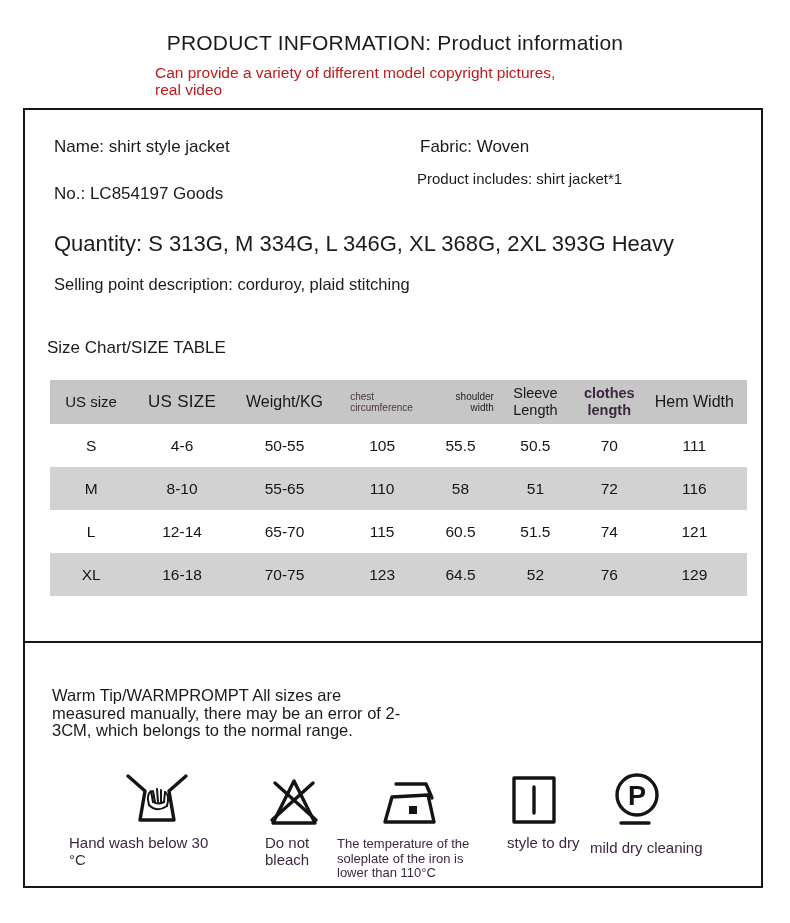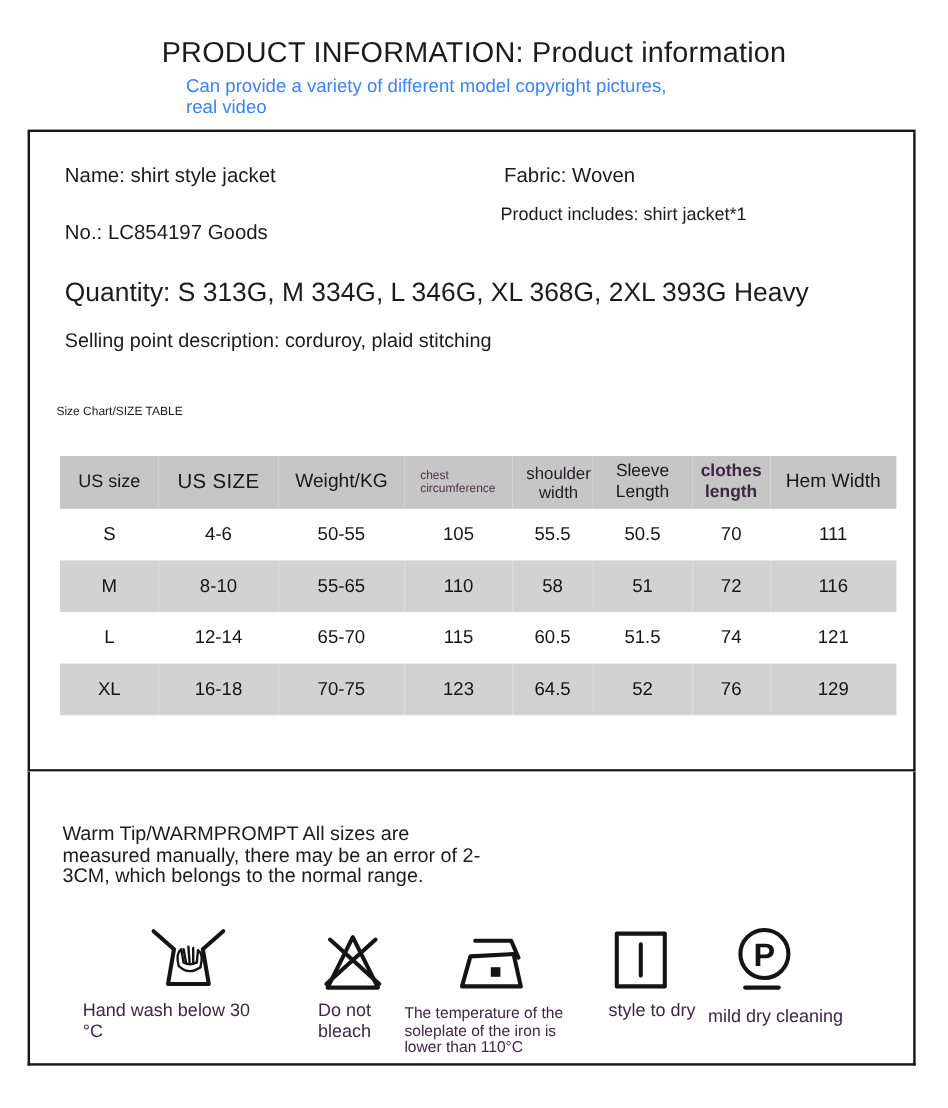--- a/index.html
+++ b/index.html
@@ -1,51 +1,51 @@
 <!DOCTYPE html>
 <html><head>
 <meta charset="utf-8">
 <style>
   * { margin:0; padding:0; box-sizing:border-box; }
   html,body { width:790px; height:923px; background:#ffffff; overflow:hidden;
               font-family:"Liberation Sans", sans-serif; color:#1b1b1b; position:relative; }
 
   .page-title { position:absolute; top:31px; left:0; width:790px; text-align:center;
-                font-size:24px; letter-spacing:.2px; color:#1b1b1b; }
+                font-size:21px; letter-spacing:.2px; color:#1b1b1b; }
   .page-subtitle { position:absolute; top:64px; left:155px; width:420px;
                    font-size:15.5px; line-height:17px; }
 
   .info-box { position:absolute; left:23px; top:108px; width:740px; height:535px;
               border:2px solid #161616; background:#ffffff; }
   .tip-box  { position:absolute; left:23px; top:643px; width:740px; height:245px;
               border:2px solid #161616; border-top:none; background:#ffffff; }
 
   .field { position:absolute; white-space:nowrap; }
   .f-name     { left:29px;  top:27px;  font-size:17px;text-align:center; }
   .f-fabric   { left:395px; top:27px;  font-size:17px; }
   .f-number   { left:29px;  top:74px;  font-size:17px; }
   .f-includes { left:392px; top:60px;  font-size:15px; }
   .f-quantity { left:29px;  top:121px; font-size:22px; }
   .f-selling  { left:29px;  top:165px; font-size:16.5px; }
-  .f-chart-h  { left:22px;  top:228px; font-size:10px; }
+  .f-chart-h  { left:22px;  top:228px; font-size:17px; }
 
   table.size-table { position:absolute; left:25px; top:270px; width:697px;
                      border-collapse:collapse; table-layout:fixed; }
   .size-table thead tr { background:#c6c6c6; height:44px; }
   .size-table th { font-weight:400; text-align:center; vertical-align:middle;
                    font-size:15px; color:#181818; line-height:1.15; }
   .size-table td { text-align:center; vertical-align:middle; height:43px;
                    font-size:15.5px; color:#151515; }
   .size-table tbody tr:nth-child(even) { background:#d2d2d2; }
   .col0{width:11.8%} .col1{width:14.3%} .col2{width:15.1%} .col3{width:12.9%}
   .col4{width:9.6%}  .col5{width:11.9%} .col6{width:9.3%}  .col7{width:15.1%}
   th.col1{font-size:17px; letter-spacing:.3px;}
   th.col2{font-size:16px;}
   th.col3{font-size:10px; text-align:left; padding-left:13px; color:#4a3547;}
-  th.col4{font-size:14px; text-align:center; padding-left:10px; color:#262026;}
+  th.col4{font-size:10px; text-align:right; padding-left:10px; color:#262026;}
   th.col5{font-size:14.5px;}
   th.col6{font-size:14.5px; color:#3c2740;font-weight:bold;}
   th.col7{font-size:16px;}
 
   .warm-tip { position:absolute; left:27px; top:44px; width:362px;
               font-size:16.5px; line-height:17.5px; color:#1b1b1b; }
 
   .care-item { position:absolute; }
   .care-icon { position:absolute; }
   .care-label { position:absolute; font-size:15px; line-height:16.5px; color:#3e2742; }
@@ -62,21 +62,21 @@
 
   svg .stk { fill:none; stroke:#141414; stroke-width:3.4; stroke-linecap:round; stroke-linejoin:round; }
   svg .stk-thin { fill:none; stroke:#141414; stroke-width:2; stroke-linecap:round; stroke-linejoin:round; }
   svg .fil { fill:#141414; stroke:none; }
   svg .ptxt { font-family:"Liberation Sans", sans-serif; font-weight:bold; font-size:27px; fill:#141414; }
 </style>
 </head>
 <body>
 
 <div class="page-title">PRODUCT INFORMATION: Product information</div>
-<div class="page-subtitle" style="color: #3b82f6;">Can provide a variety of different model copyright pictures, real video</div>
+<div class="page-subtitle" style="color: #b91c1c;">Can provide a variety of different model copyright pictures, real video</div>
 
 <div class="info-box">
   <div class="field f-name">Name: shirt style jacket</div>
   <div class="field f-fabric">Fabric: Woven</div>
   <div class="field f-number">No.: LC854197 Goods</div>
   <div class="field f-includes">Product includes: shirt jacket*1</div>
   <div class="field f-quantity">Quantity: S 313G, M 334G, L 346G, XL 368G, 2XL 393G Heavy</div>
   <div class="field f-selling">Selling point description: corduroy, plaid stitching</div>
   <div class="field f-chart-h">Size Chart/SIZE TABLE</div>
 

